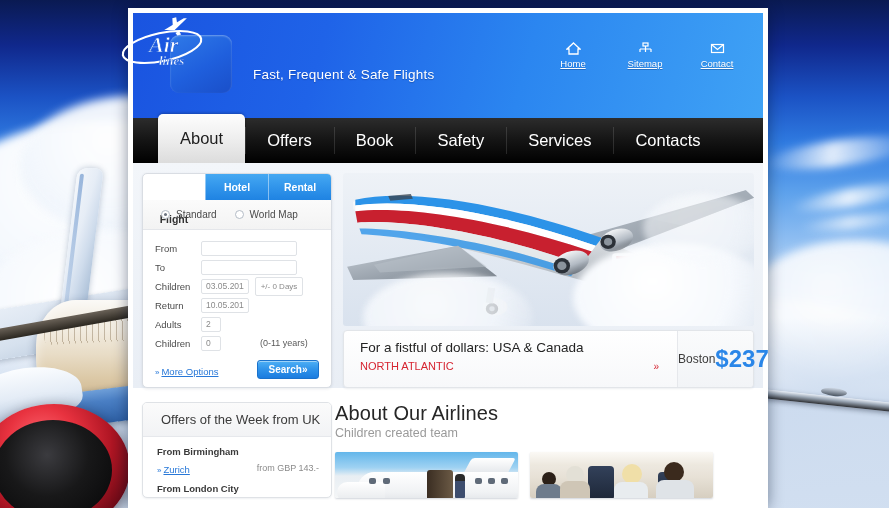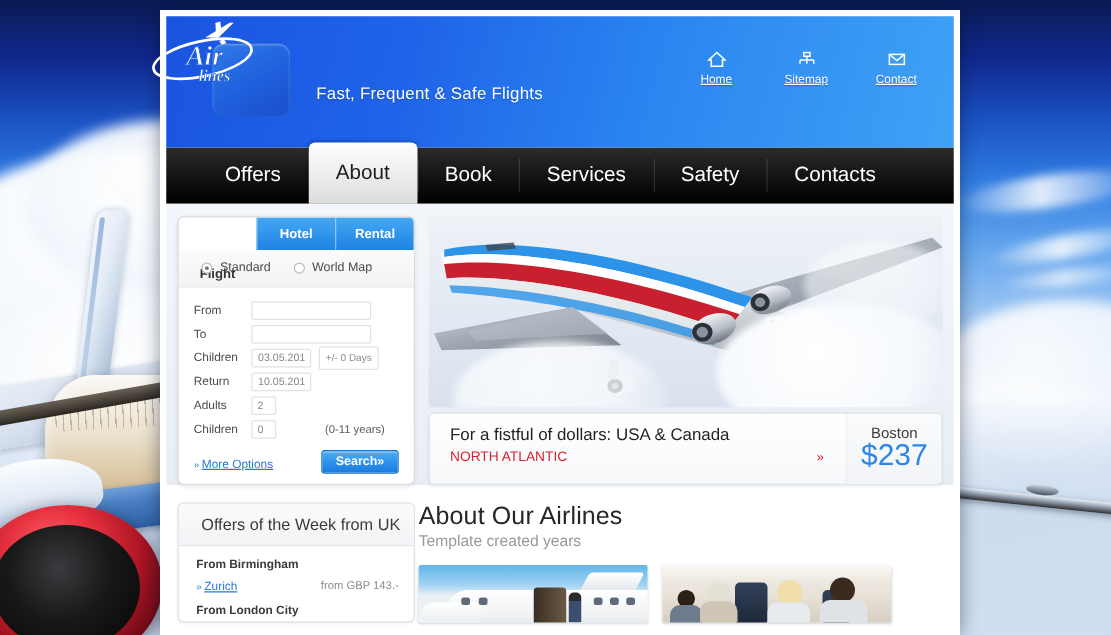--- a/index.html
+++ b/index.html
@@ -305,26 +305,26 @@
     border-radius: 4px;
     box-shadow: 0 1px 2px rgba(30,50,80,.08);
   }
   .promo-left { flex: 1; padding: 9px 14px 0 16px; }
   .promo-title { font-size: 13.5px; color:#232323; }
   .promo-sub-row { display:flex; align-items:center; justify-content:space-between; margin-top: 5px; padding-right: 6px;}
   .promo-sub { font-size: 11px; color:#d62431; }
   .promo-chev { color:#d62431; font-size: 10px; letter-spacing:-2px; }
   .promo-right {
     width: 76px; border-left: 1px solid #e6e8ec;
-    display:flex; flex-direction:column; align-items:center; justify-content:center;
+    display:flex; align-items:center; justify-content:space-between;
     background: linear-gradient(to bottom,#fafbfc,#f2f4f7);
     border-radius: 0 4px 4px 0;
   }
   .promo-city { font-size: 12px; color:#3c3c3c; line-height: 1; }
-  .promo-price { font-size: 24px; color:#2a86e8; font-weight: normal; line-height: 1.05; }
+  .promo-price { font-size: 24px; color:#2a86e8; font-weight: bold; line-height: 1.05; }
 
   
   .lower { display:flex; gap: 0; padding: 14px 9px 0 9px; background:#fff; }
   .offers {
     width: 190px;
     border: 1px solid #dfe2e6; border-radius: 5px;
     background:#fff; overflow:hidden;
     box-shadow: 0 1px 2px rgba(30,50,80,.07);
   }
   .offers-hd {
@@ -450,25 +450,25 @@
             <rect x="1.5" y="2.5" width="12" height="8" fill="none" stroke="#fff" stroke-width="1.2"></rect>
             <path d="M1.5 2.5 L7.5 7.5 L13.5 2.5" fill="none" stroke="#fff" stroke-width="1.2"></path>
           </svg>
         </span>
         <span class="lbl">Contact</span>
       </div>
     </div>
   </div>
 
   <div class="nav">
+    <div class="nav-item active">About</div>
     <div class="nav-item">Offers</div>
-    <div class="nav-item active">About</div>
     <div class="nav-item">Book</div>
+    <div class="nav-item">Safety</div>
     <div class="nav-item">Services</div>
-    <div class="nav-item">Safety</div>
     <div class="nav-item">Contacts</div>
   </div>
 
   <div class="hero">
 
     <div class="booking">
 
       <div class="bk-tabs">
         <div class="bk-tab active">Flight</div>
         <div class="bk-tab">Hotel</div>
@@ -621,21 +621,21 @@
           </div>
         </div>
         <div>
           <div class="off-from">From London City</div>
         </div>
       </div>
     </div>
 
     <div class="about">
       <div class="about-h1">About Our Airlines</div>
-      <div class="about-sub">Template created years</div>
+      <div class="about-sub">Children created team</div>
 
       <div class="thumbs">
         <div class="thumb thumb-a">
           <div class="ta-tail"></div>
           <div class="ta-body"></div>
           <div class="ta-nose"></div>
           <div class="ta-win" style="left:34px"></div>
           <div class="ta-win" style="left:48px"></div>
           <div class="ta-door"></div>
           <div class="ta-person"></div>

